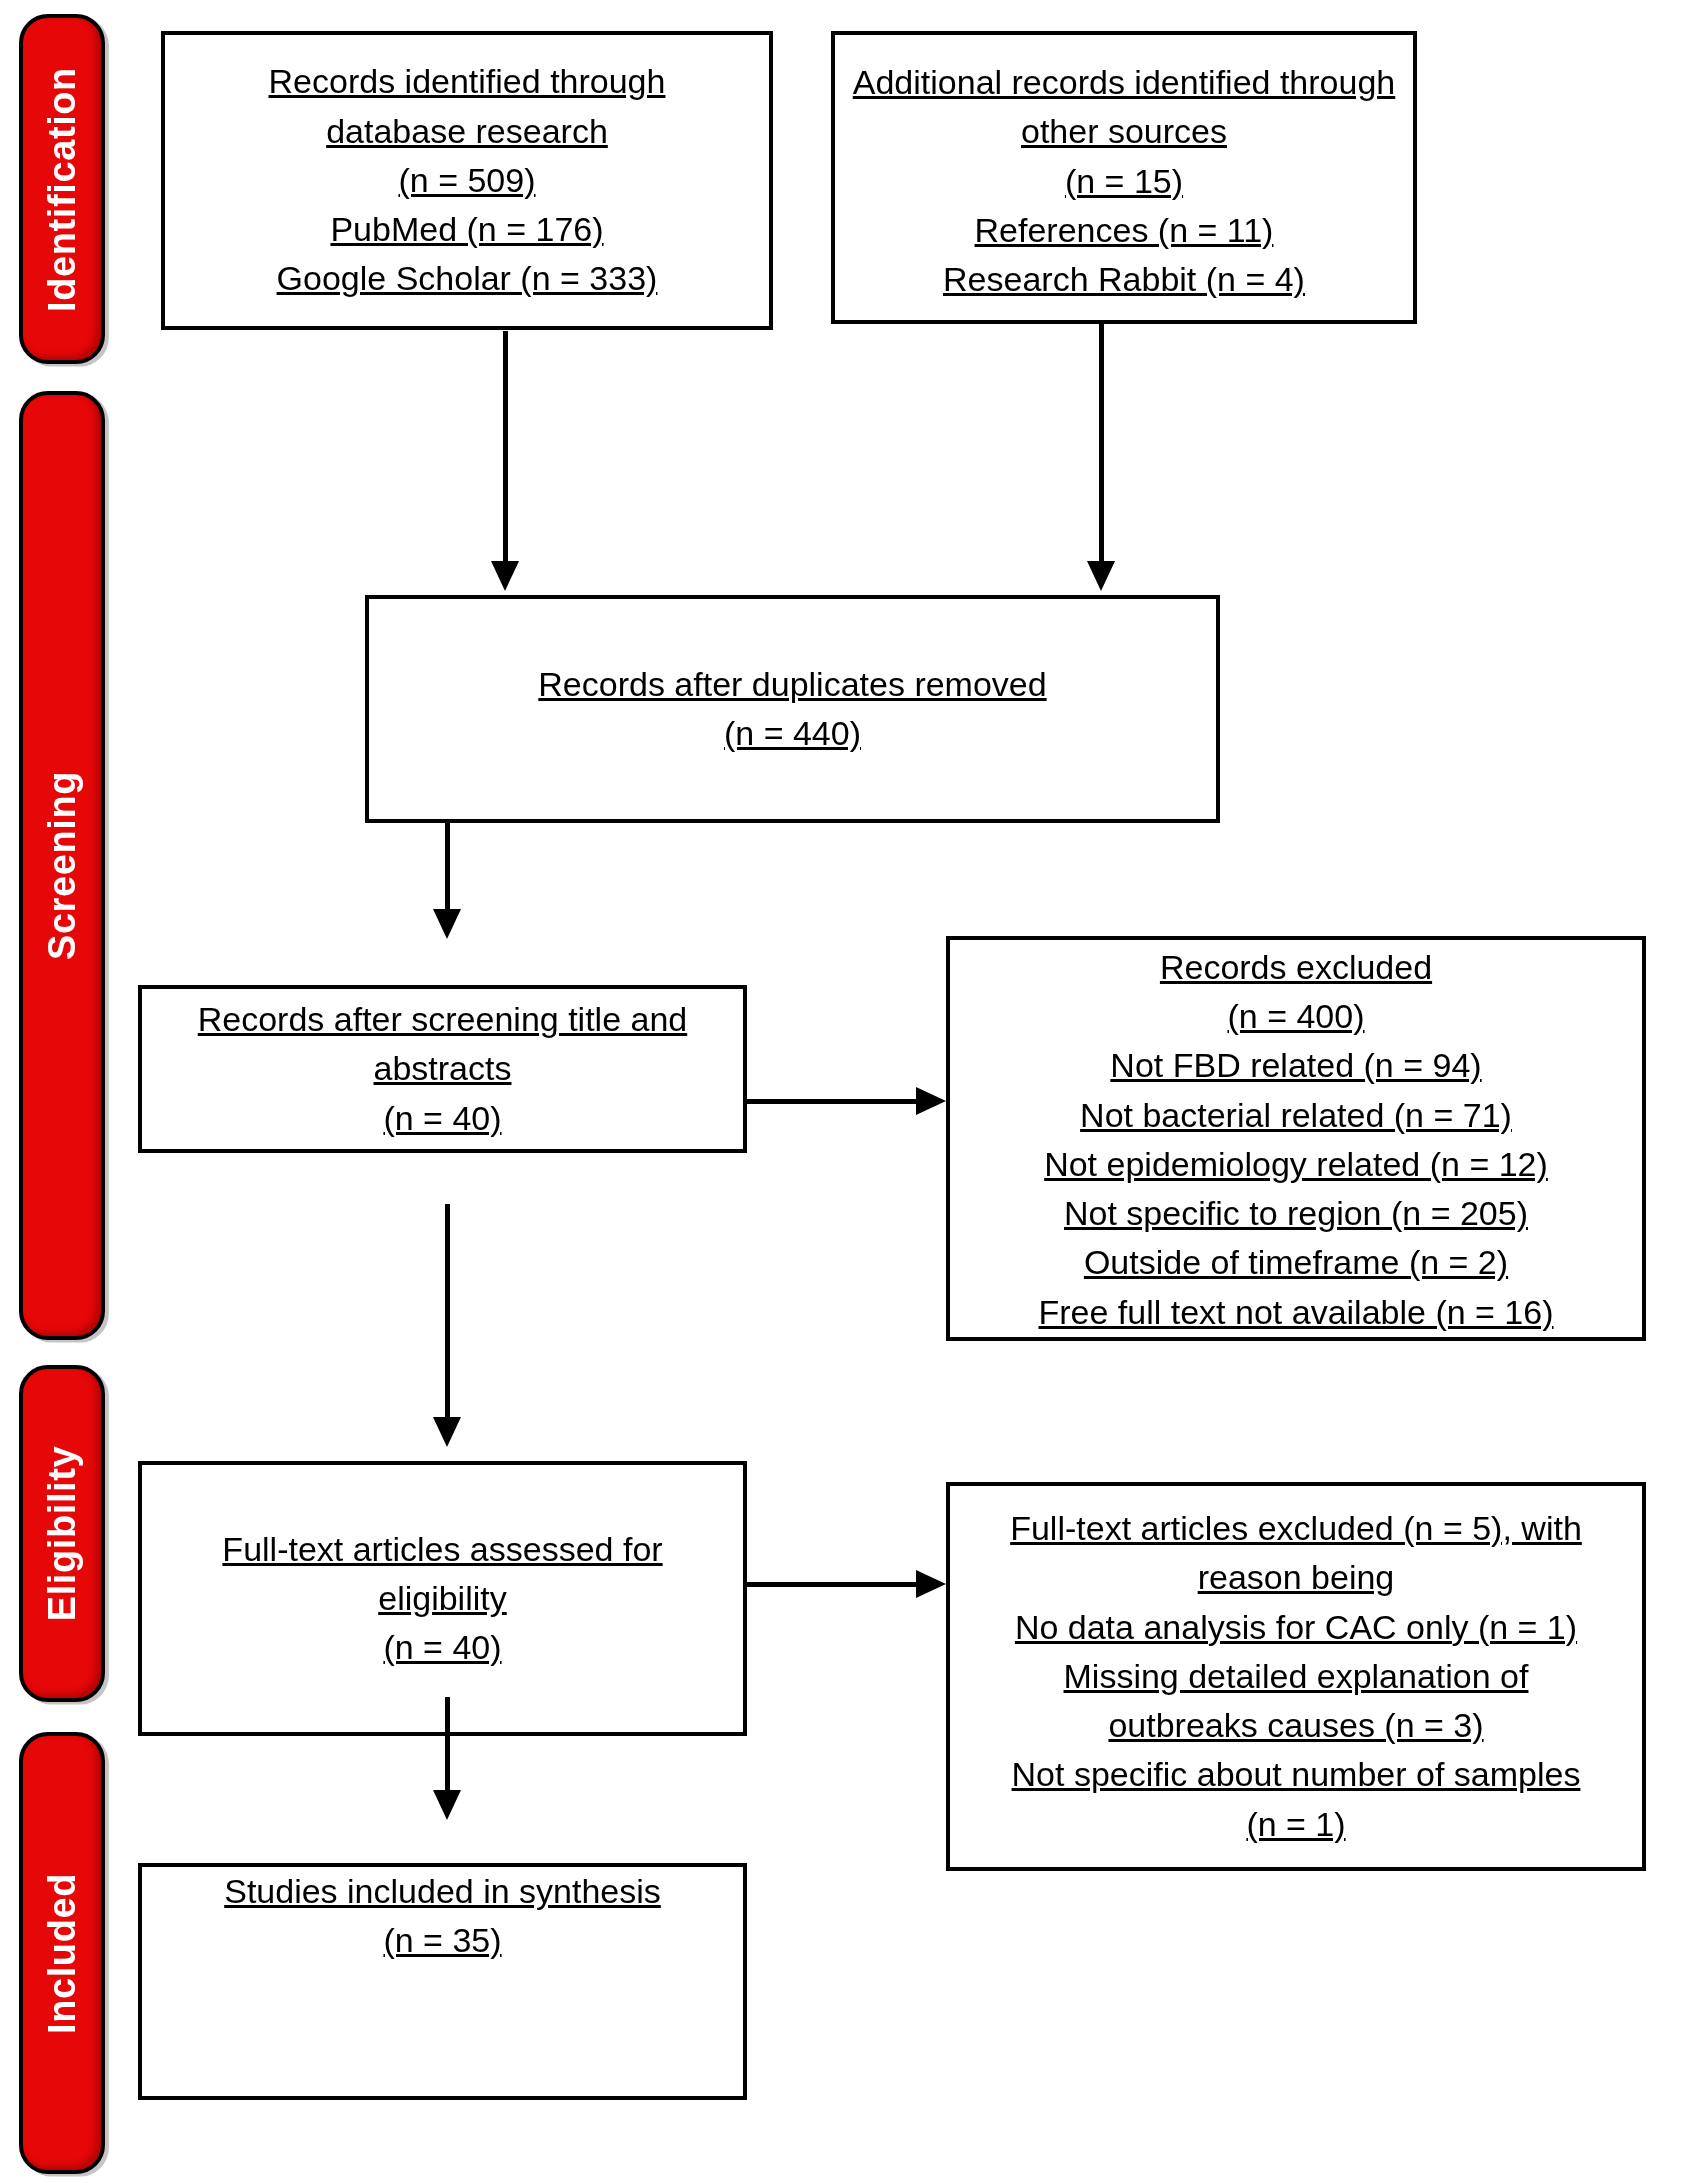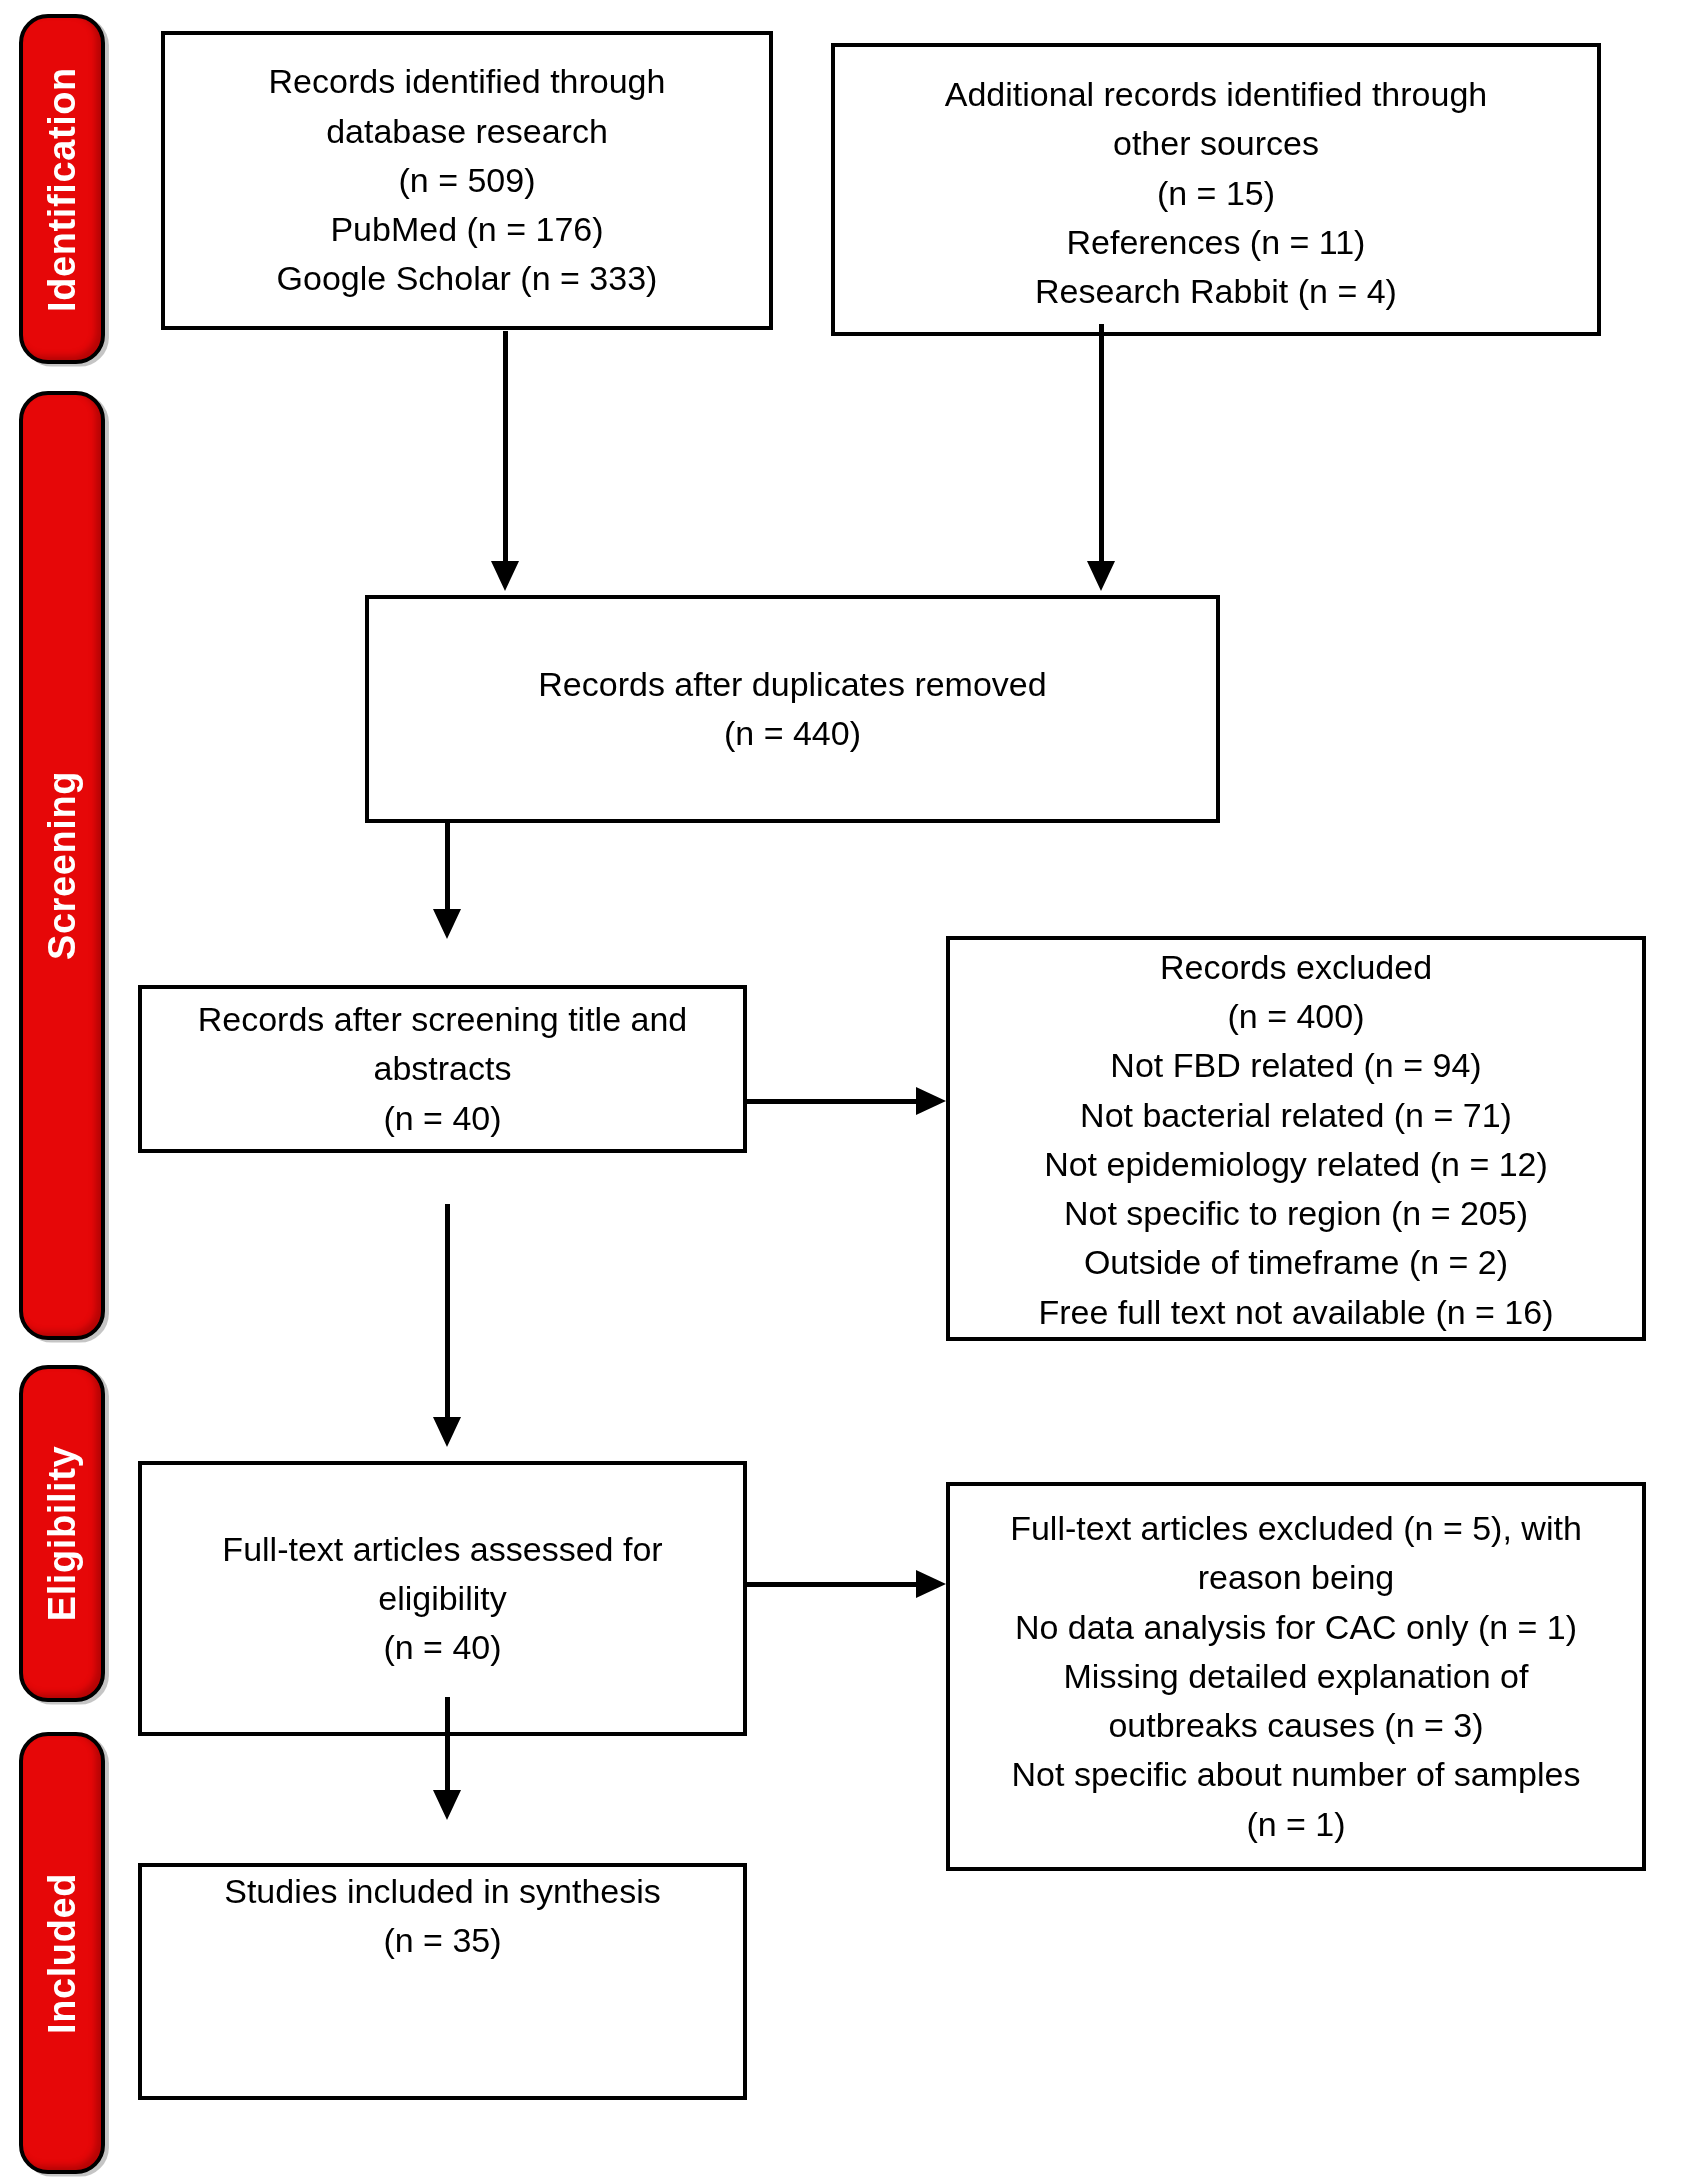--- a/index.html
+++ b/index.html
@@ -47,29 +47,30 @@
   
   .flow-box {
     position: absolute;
     background: #ffffff;
     border: 4.5px solid #000;
     box-sizing: border-box;
     display: flex;
     align-items: center;
     justify-content: center;
     text-align: center;
+    text-decoration: underline;
   }
   .box-text {
     font-size: 34px;
     line-height: 1.45;
     color: #000;
     white-space: pre-line;
   }
   #box-records-identified-db { left: 161px;  top: 31px;   width: 612px;  height: 299px; }
-  #box-additional-records    { left: 831px; top: 43px;   width: 770px; height: 293px;
+  #box-additional-records    { left: 831px; top: 31px;   width: 586px; height: 293px;
                                align-items: flex-start; padding-top: 23px; }
   #box-after-duplicates      { left: 365px;  top: 595px;  width: 855px; height: 228px; }
   #box-after-screening       { left: 138px;  top: 985px; width: 609px;  height: 168px; }
   #box-records-excluded      { left: 946px; top: 936px; width: 700px; height: 405px; align-items: flex-end; }
   #box-fulltext-assessed     { left: 138px;  top: 1461px; width: 609px;  height: 275px; }
   #box-fulltext-excluded     { left: 946px; top: 1458px; width: 700px; height: 389px; margin-top: 24px; }
   #box-included-synthesis    { left: 138px;  top: 1863px; width: 609px;  height: 237px;
                                align-items: flex-start; }
 
   

